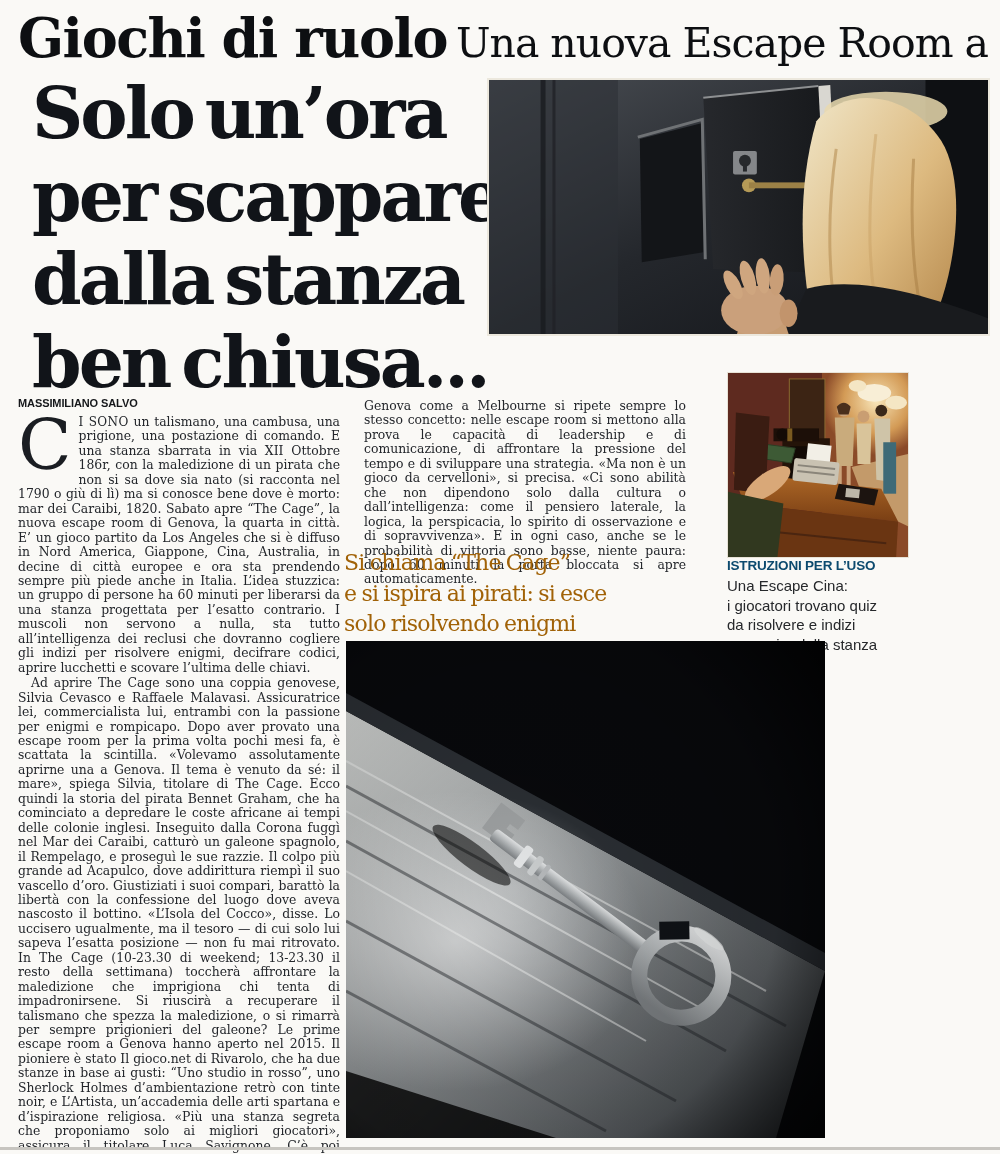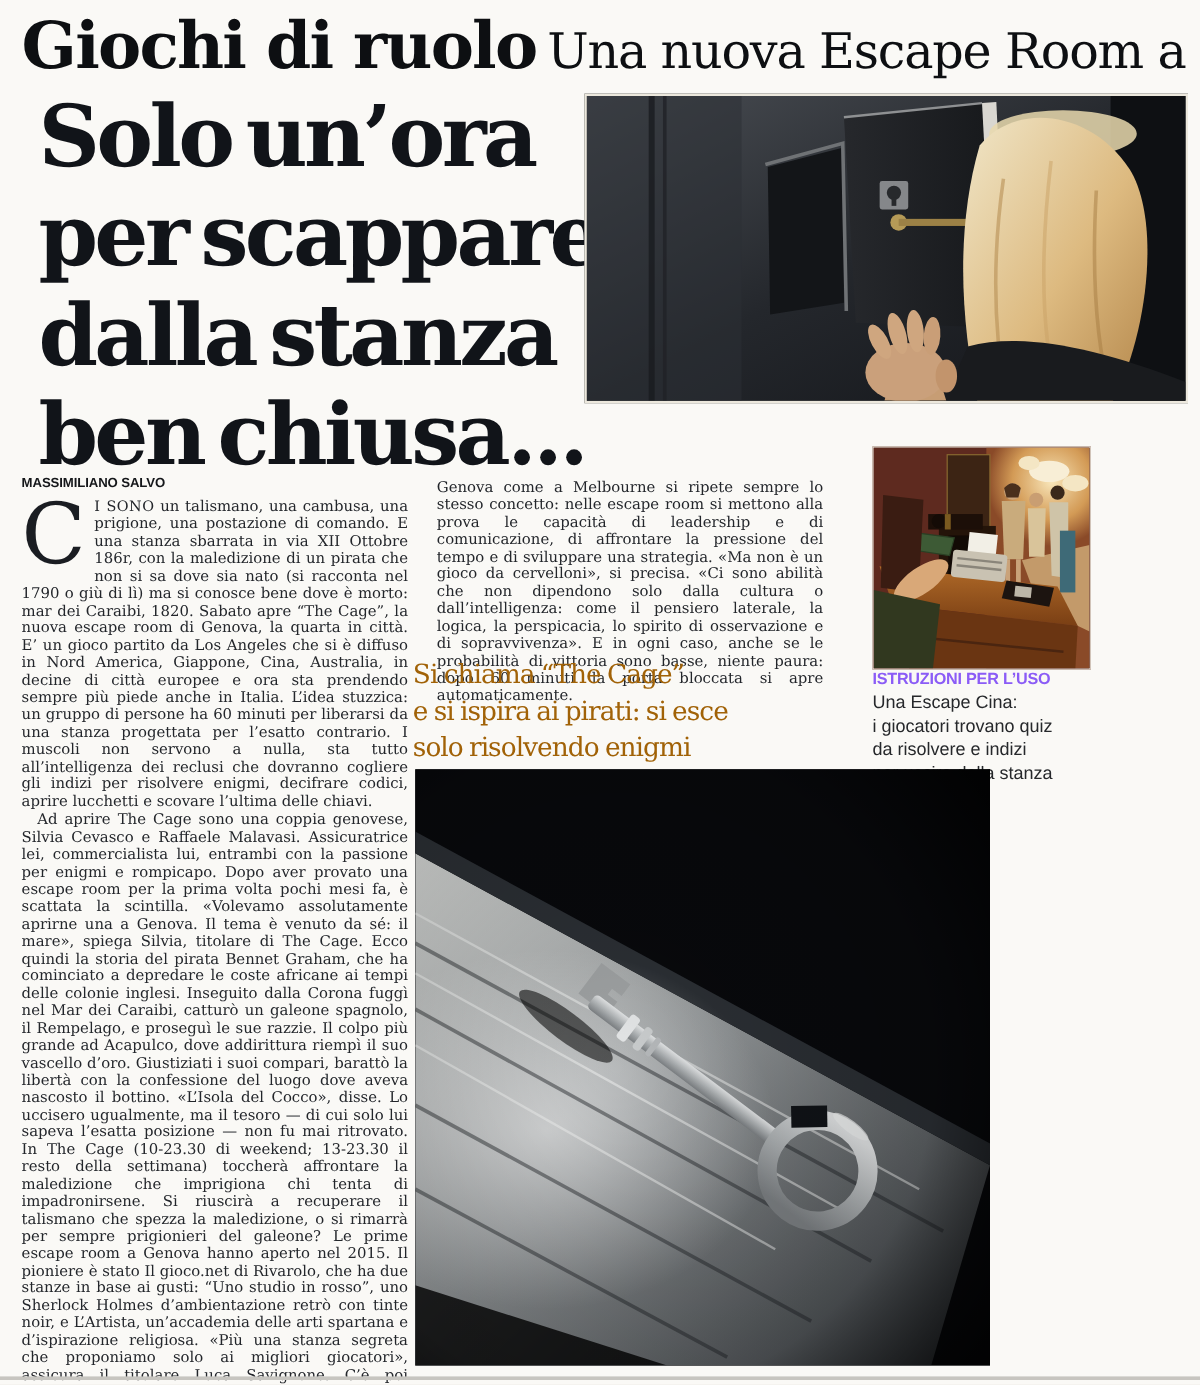--- a/index.html
+++ b/index.html
@@ -38,21 +38,21 @@
     font-size:70px;line-height:56px;padding:2px 7px 0 0;color:#1a1d22;}
   .lead{letter-spacing:0.4px;font-size:12px;}
 
   
   #pullquote{position:absolute;left:344px;top:548px;width:335px;
     font-family:"DejaVu Serif",serif;font-weight:400;color:#a16207;
     font-size:22px;line-height:30.5px;letter-spacing:-0.8px;word-spacing:-1px;}
 
   
   #sidebar-kicker{position:absolute;left:727px;top:558px;font-family:"Liberation Sans",sans-serif;
-    font-weight:900;font-size:13.5px;letter-spacing:-0.2px;color:#8b5cf6;}
+    font-weight:900;font-size:13.5px;letter-spacing:-0.2px;color:#0c4a6e;}
   #sidebar-caption{position:absolute;left:727px;top:576px;width:215px;
     font-family:"Liberation Sans",sans-serif;font-size:15px;line-height:19.5px;color:#26282b;}
 
   
   .photo{position:absolute;overflow:hidden;}
   #photo-door{left:487px;top:78px;width:503px;height:258px;border:2px solid #ece8dd;box-sizing:border-box;background:#1b1d21;}
   #photo-room{left:727px;top:372px;width:182px;height:186px;border:1px solid #e7e2d6;box-sizing:border-box;background:#5e2a1f;}
   #photo-key{left:346px;top:641px;width:479px;height:497px;background:#08090c;}
   .photo svg{display:block;width:100%;height:100%;}
 

